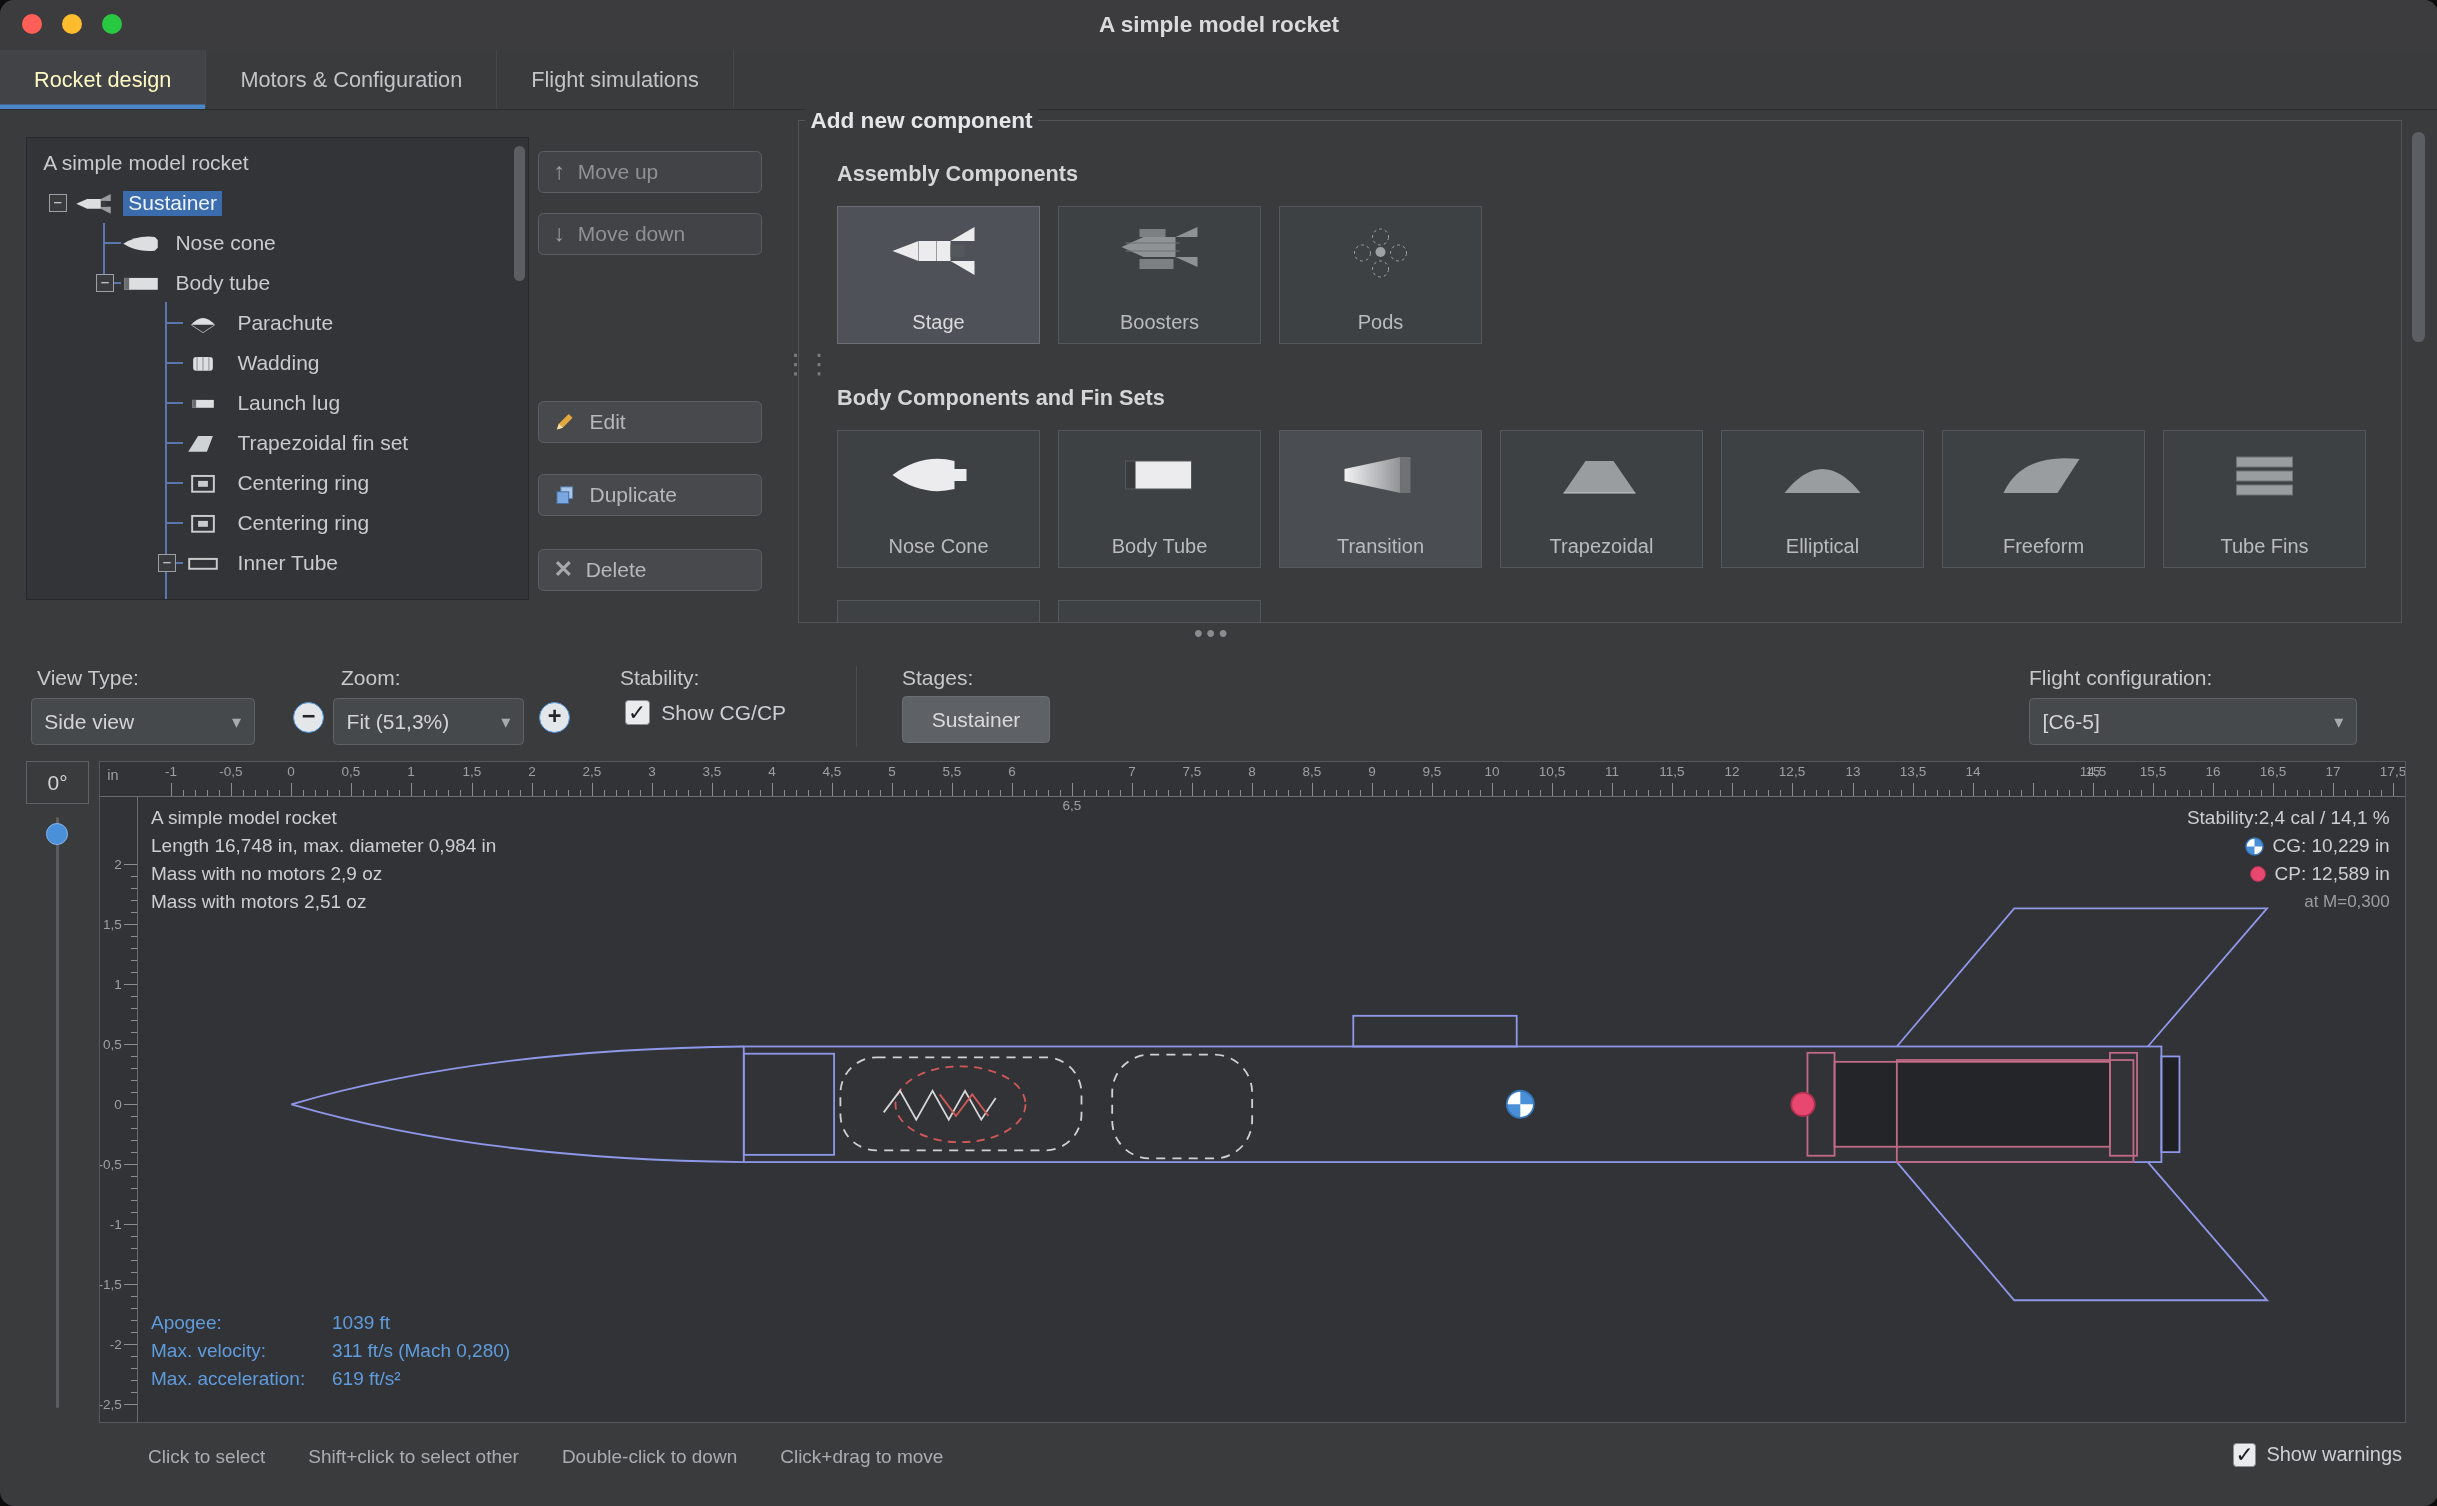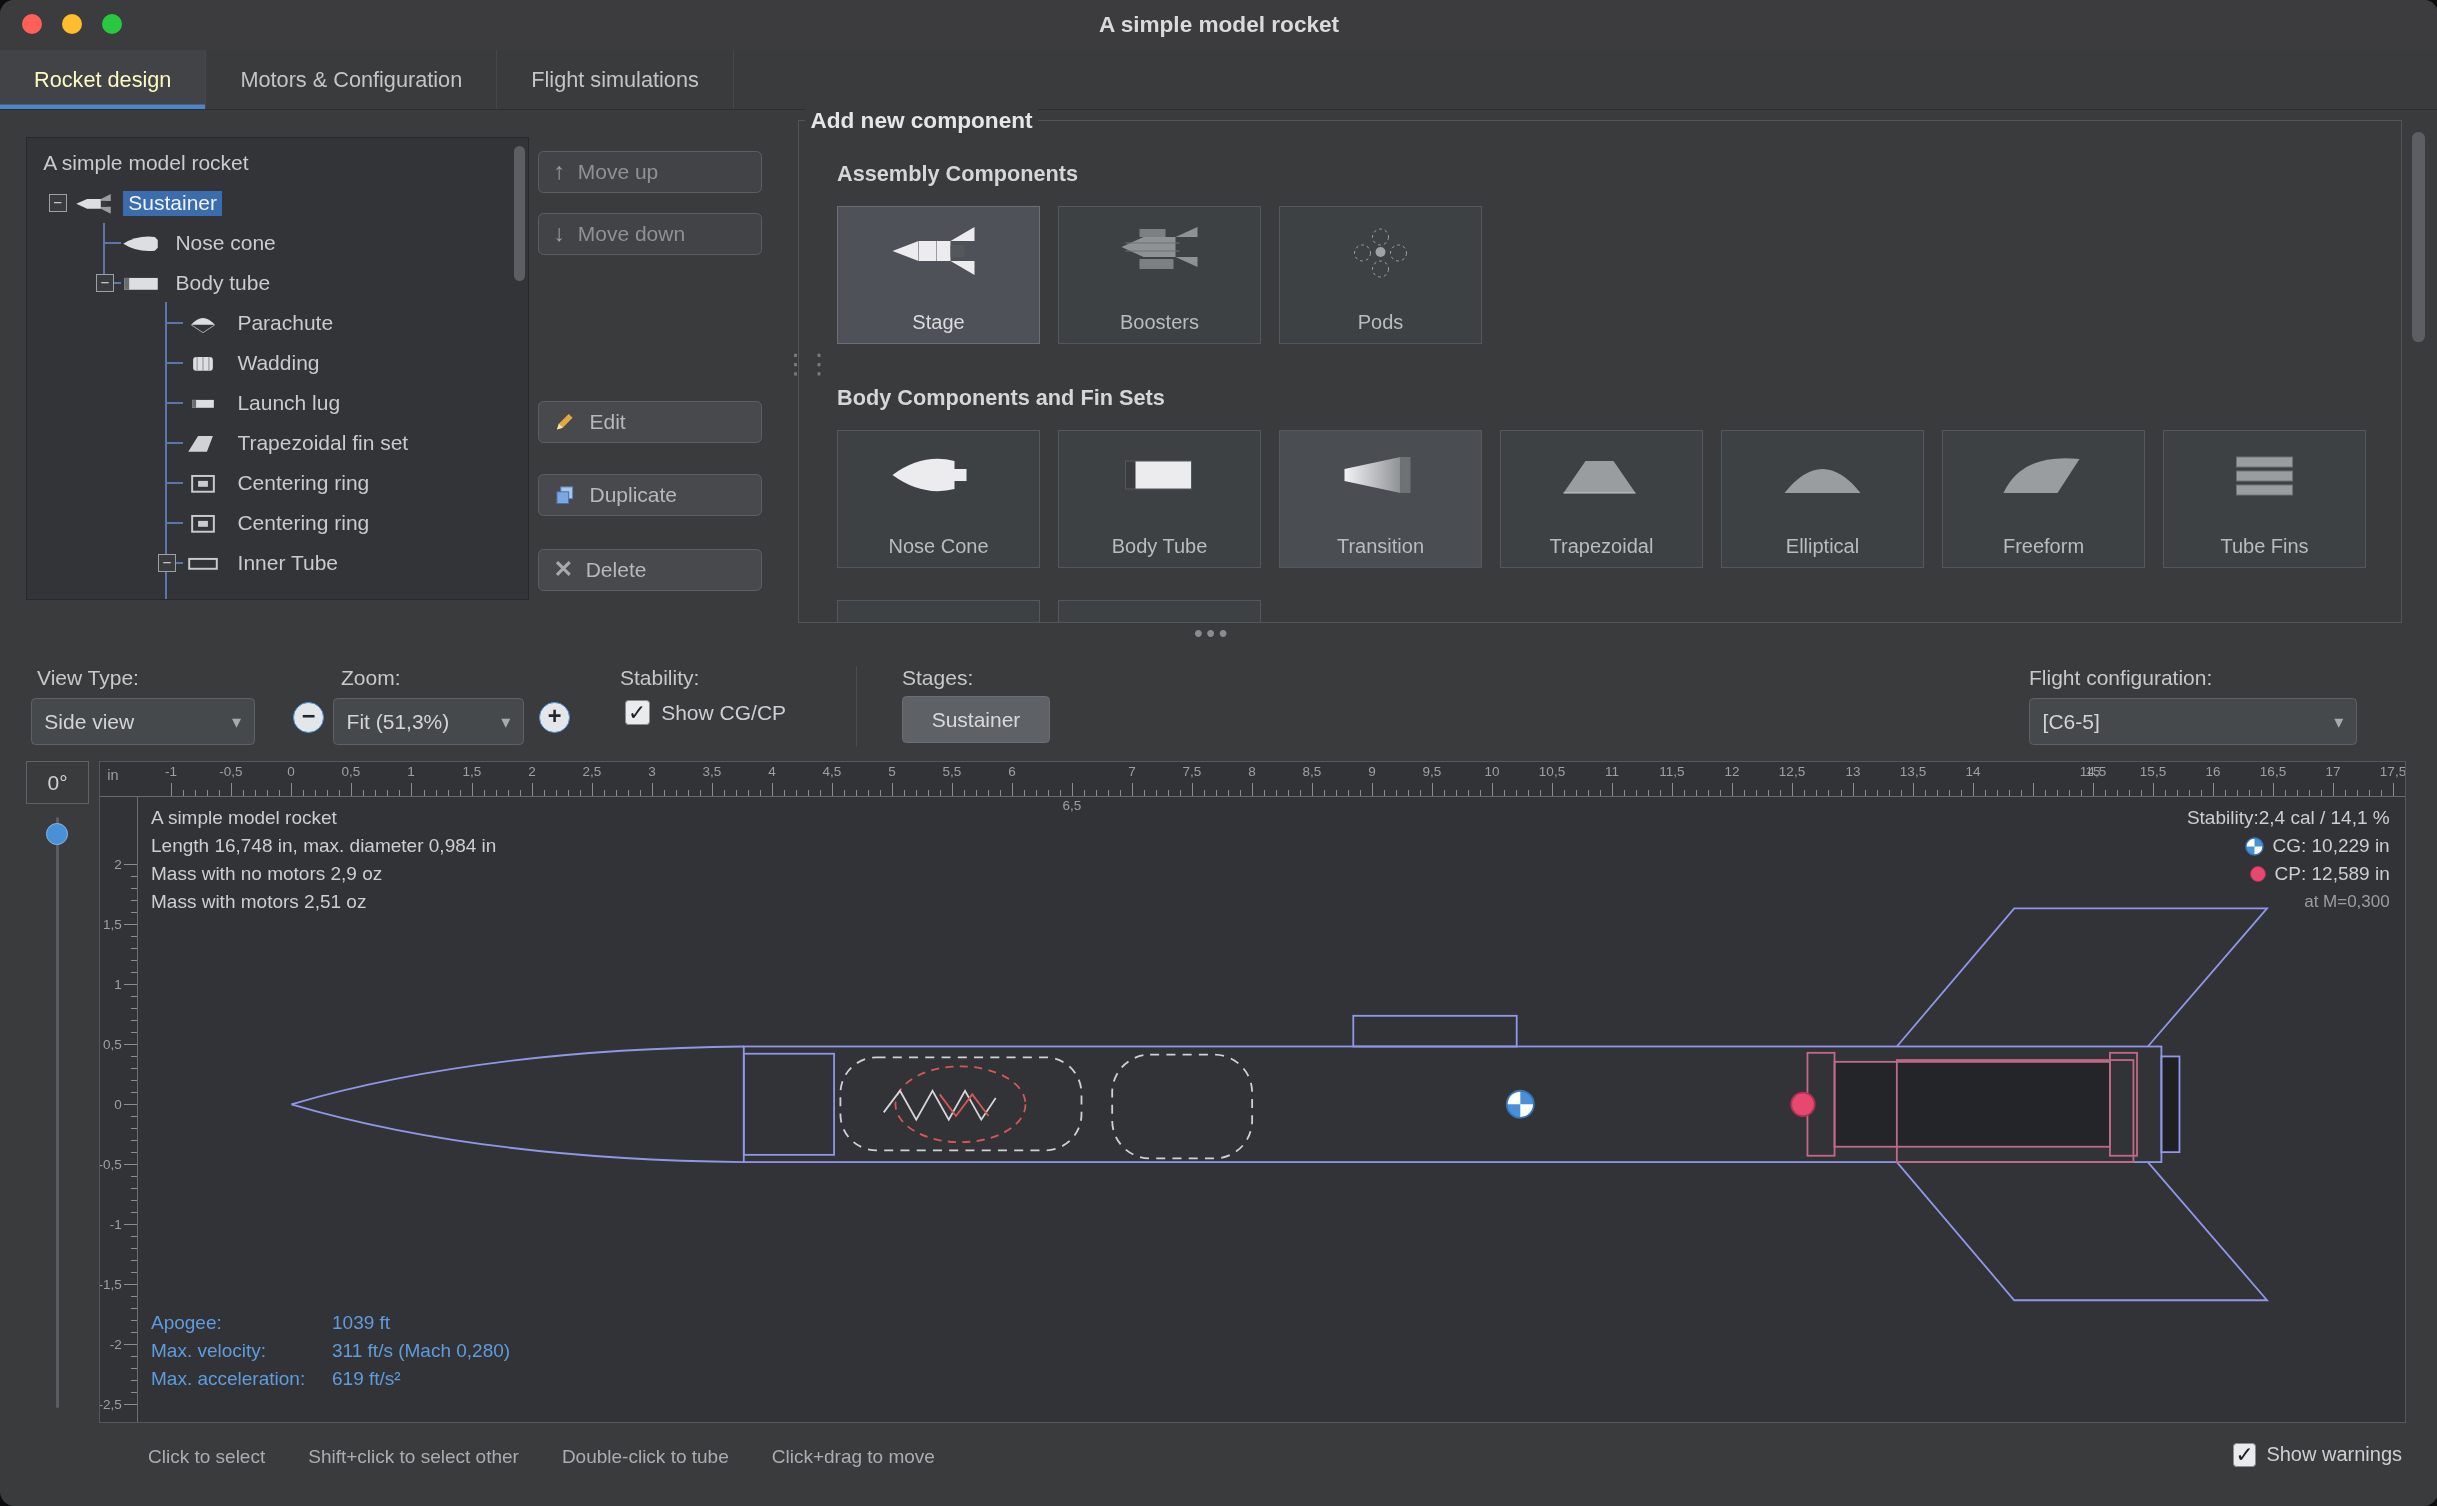--- a/index.html
+++ b/index.html
@@ -772,21 +772,21 @@
         <div class="frow">
           <div class="flabel">Max. acceleration:</div>
           <div>619 ft/s²</div>
         </div>
       </div>
   </div>
 
   <div class="hints" id="hints">
       <span>Click to select</span>
       <span>Shift+click to select other</span>
-      <span>Double-click to tube</span>
+      <span>Double-click to down</span>
       <span>Click+drag to move</span>
     </div>
   <div class="warn">
     <span class="cbox" style="width:23.5px;height:23.5px;line-height:21.7px;">✓</span>
     <span>Show warnings</span>
   </div>
 
 </div>
 
 

